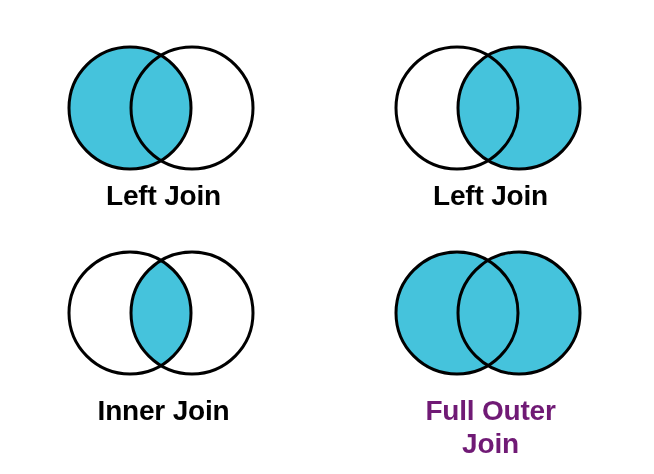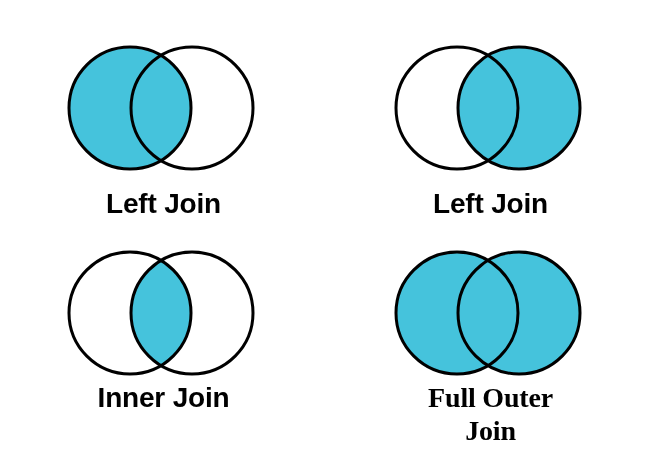--- a/index.html
+++ b/index.html
@@ -37,32 +37,32 @@
   .cell.row2 .venn-wrap {
     margin-top: 10px;
   }
   .venn-svg {
     display: block;
     width: 200px;
     height: 133px;
     overflow: visible;
   }
   .venn-label {
-    margin-top: 12px;
+    margin-top: 4px;
     font-size: 28px;
     font-weight: bold;
     color: #000000;
     text-align: center;
     line-height: 1.18;
     letter-spacing: -0.2px;
     white-space: pre-line;
     max-width: 200px;
   }
   .cell.row2 .venn-label {
-    margin-top: 1px;
+    margin-top: 14px;
   }
 </style>
 </head>
 <body style="background: rgb(255, 255, 255);">
 
 <div class="board">
 
   <div class="cell row1">
     <div class="venn-wrap">
       <svg class="venn-svg" viewBox="0 0 200 133" xmlns="http://www.w3.org/2000/svg">
@@ -145,17 +145,17 @@
         </defs>
         <circle cx="66" cy="66" r="61" fill="#45C3DC"></circle>
         <circle cx="128" cy="66" r="61" fill="#45C3DC"></circle>
         <g clip-path="url(#clipL-3)">
           <circle cx="128" cy="66" r="61" fill="#45C3DC" clip-path="url(#clipR-3)"></circle>
         </g>
         <circle cx="66" cy="66" r="61" fill="none" stroke="#000000" stroke-width="3"></circle>
         <circle cx="128" cy="66" r="61" fill="none" stroke="#000000" stroke-width="3"></circle>
       </svg>
     </div>
-    <div class="venn-label" style="color: #000000; font-family: Liberation Serif, serif;">Full Outer
+    <div class="venn-label" style="color: #701a75;">Full Outer
 Join</div>
   </div>
 
 </div>
 
 </body></html>

